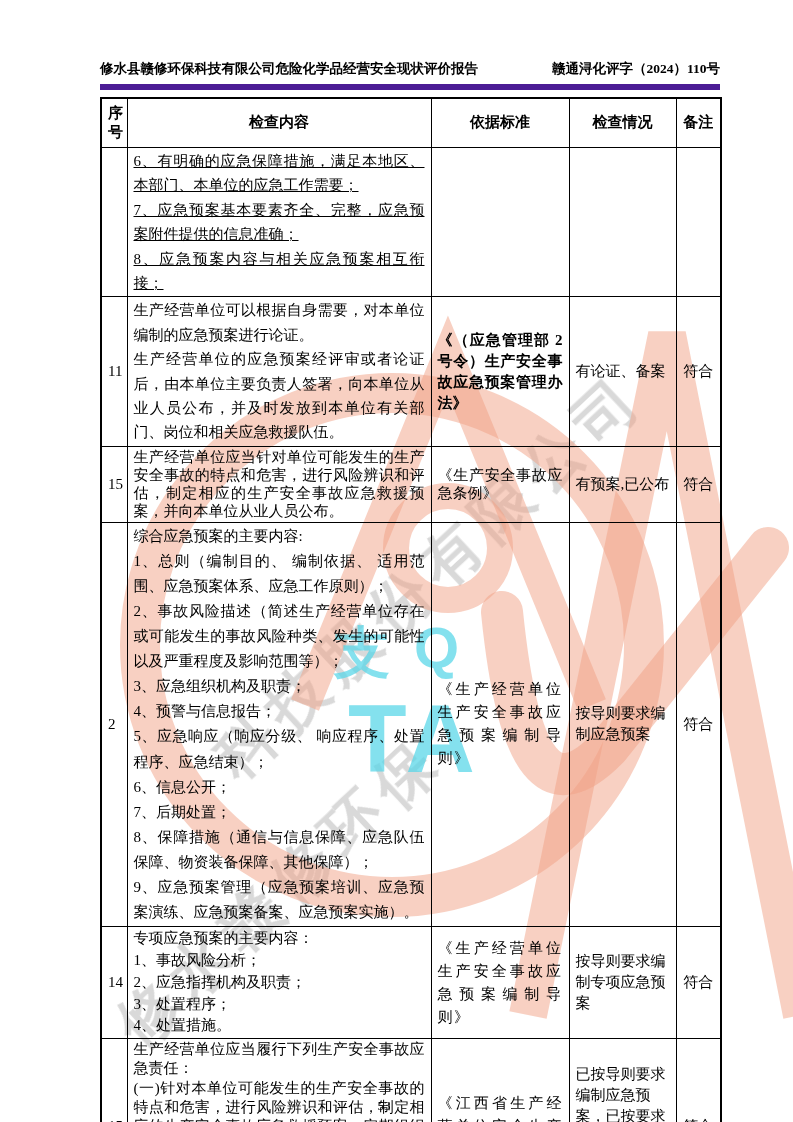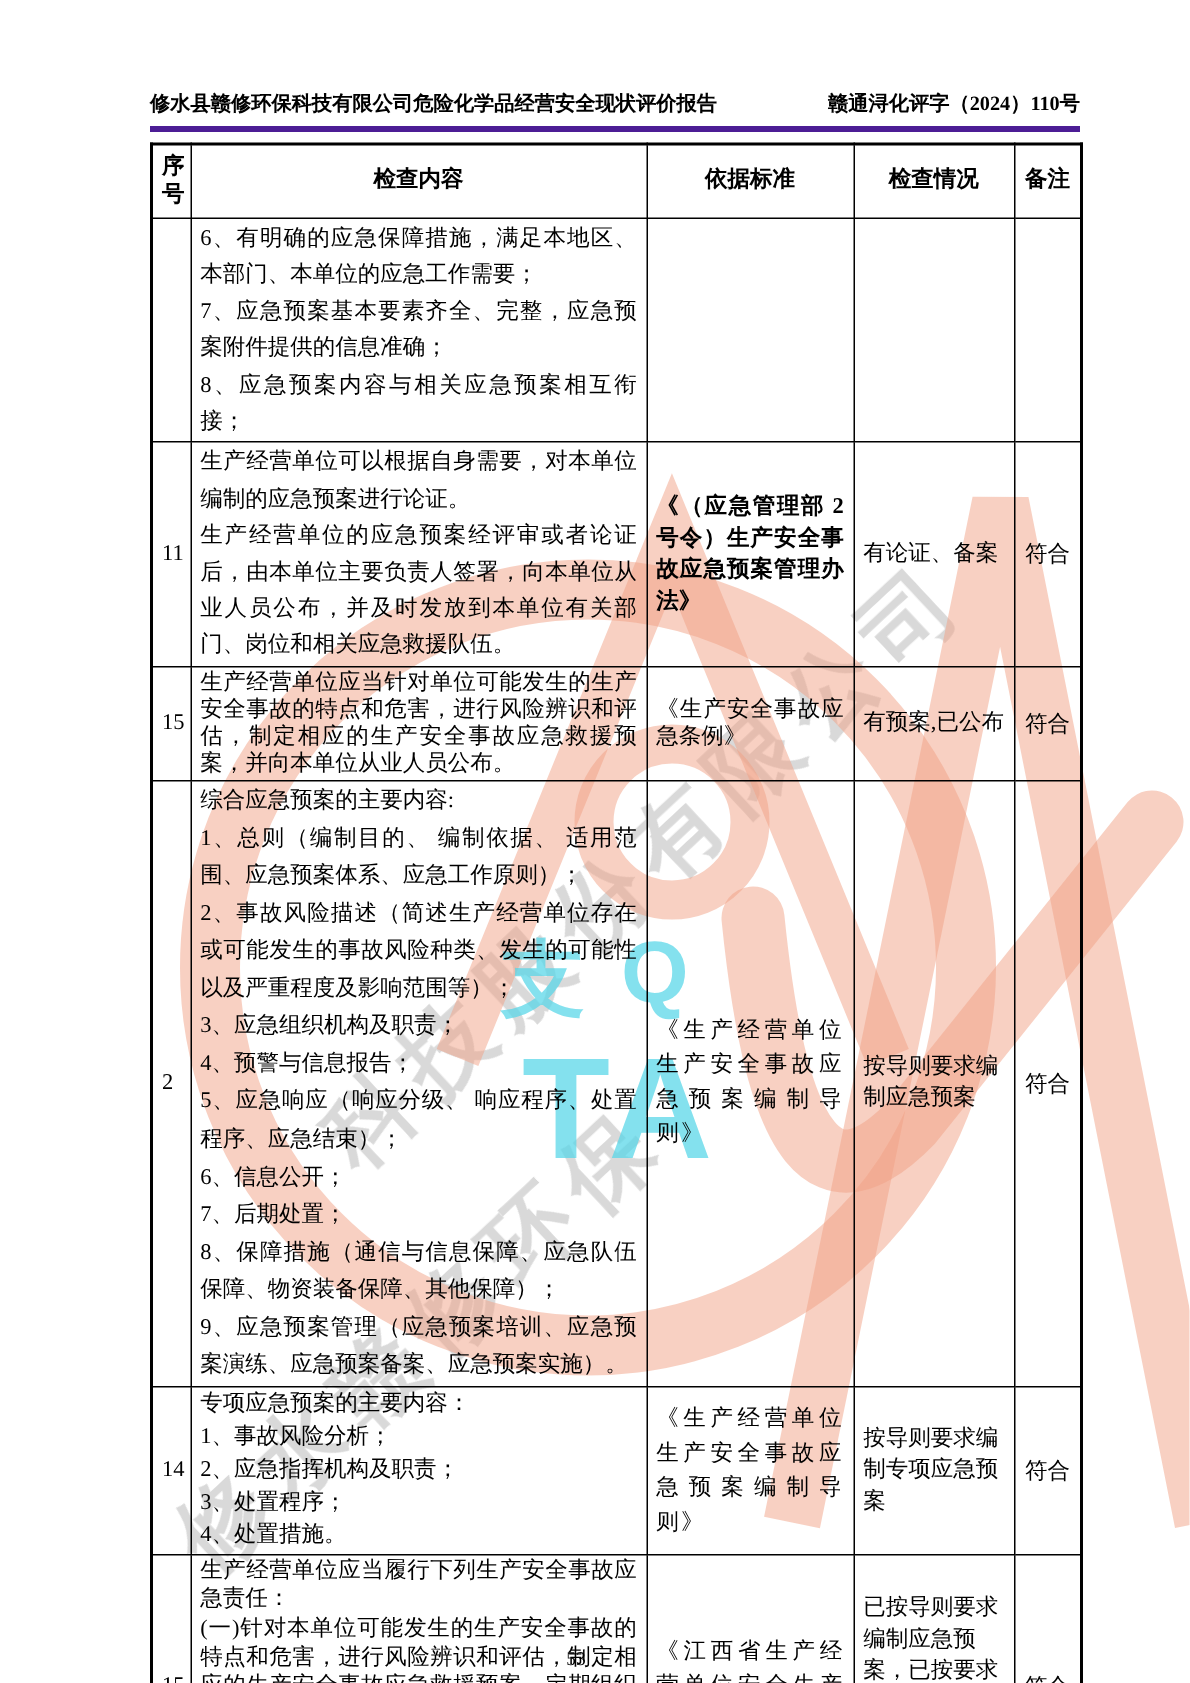--- a/index.html
+++ b/index.html
@@ -11,21 +11,21 @@
     font-family:"Liberation Serif","DejaVu Serif",serif;
     color:#000;
   }
   .wm{position:absolute;left:0;top:0;width:793px;height:1122px;z-index:0;pointer-events:none;}
   .content{position:relative;z-index:1;}
   .doc-header{
     margin:60px 73px 0 100px;
     display:flex;justify-content:space-between;align-items:flex-end;
     font-size:13.5px;font-weight:bold;
     padding-bottom:6px;
-    border-bottom:4px solid #4c1d95;
+    border-bottom:6px solid #4c1d95;
     white-space:nowrap;
   }
   table.checklist{
     margin:7px 0 0 100px;
     width:620px;
     border-collapse:collapse;
     table-layout:fixed;
     border:2px solid #000;
     background:transparent;
   }
@@ -35,21 +35,21 @@
     font-size:15px;
     overflow:hidden;
     vertical-align:middle;
   }
   th.hdr{font-weight:bold;height:46px;line-height:1.3;text-align:center;white-space:pre-line;padding:0 2px;}
   td.c-no{text-align:left;font-size:14px;padding:0;}
   td.c-content{text-align:justify;white-space:pre-line;padding:1px 5px 1px 8px;}
   td.c-basis{text-align:justify;white-space:pre-line;padding:1px 5px;}
   td.c-situation{text-align:left;white-space:pre-line;padding:1px 4px 1px 6px;margin-left:38px;}
   td.c-remark{text-align:center;padding:0;}
-  tbody tr:nth-child(1) td{height:96px;line-height:24.4px;vertical-align:top;}
+  tbody tr:nth-child(1) td{height:96px;line-height:24.4px;vertical-align:top;text-decoration:underline;}
   tbody tr:nth-child(2) td{height:121px;line-height:24.4px;}
   tbody tr:nth-child(3) td{height:71px;line-height:18.2px;}
   tbody tr:nth-child(4) td{height:325px;line-height:25.1px;}
   tbody tr:nth-child(5) td{height:108px;line-height:21.8px;}
   tbody tr:nth-child(6) td{height:152px;line-height:19.2px;}
   tbody tr:nth-child(2) td.c-basis{line-height:21px;font-weight:bold;}
   tbody tr:nth-child(4) td.c-basis,
   tbody tr:nth-child(5) td.c-basis{line-height:23px;letter-spacing:1.5px;}
   tbody tr:nth-child(6) td.c-basis{line-height:23px;letter-spacing:1px;}
   td.c-situation{line-height:21px !important;}

